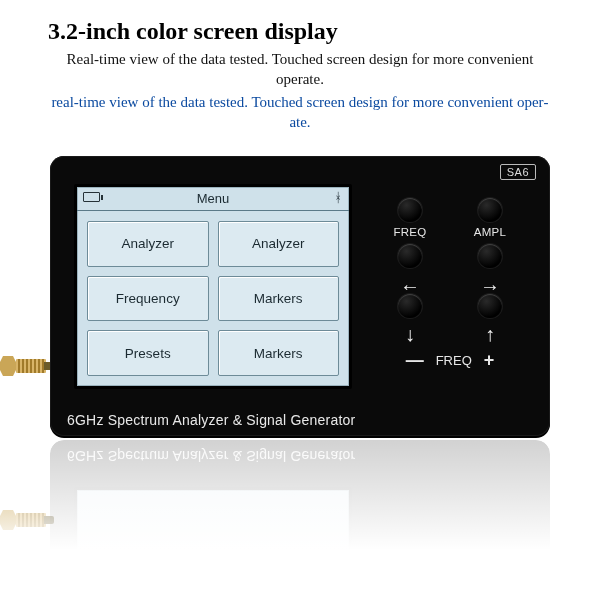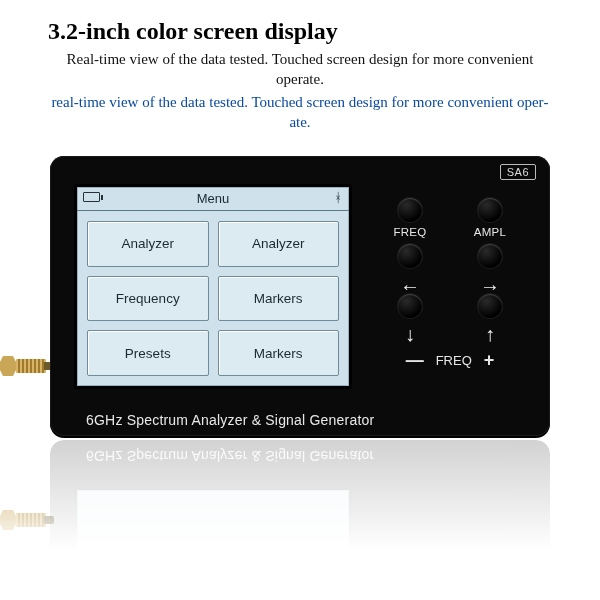--- a/index.html
+++ b/index.html
@@ -63,21 +63,21 @@
     font-family: Arial, sans-serif;
     font-size: 11px;
     padding: 1px 6px;
     border-radius: 2px;
     letter-spacing: 0.5px;
   }
   .device-bottom-label {
     position: absolute;
     left: 0; right: 0; bottom: 8px;
     text-align: left;
-    padding-left: 36px;
+    padding-left: 17px;
     color: #e8e8e8;
     font-family: Arial, Helvetica, sans-serif;
     font-size: 14px;
     letter-spacing: 0.2px;
   }
   
   .screen {
     position: absolute;
     top: 28px; left: 24px;
     width: 278px; height: 205px;

